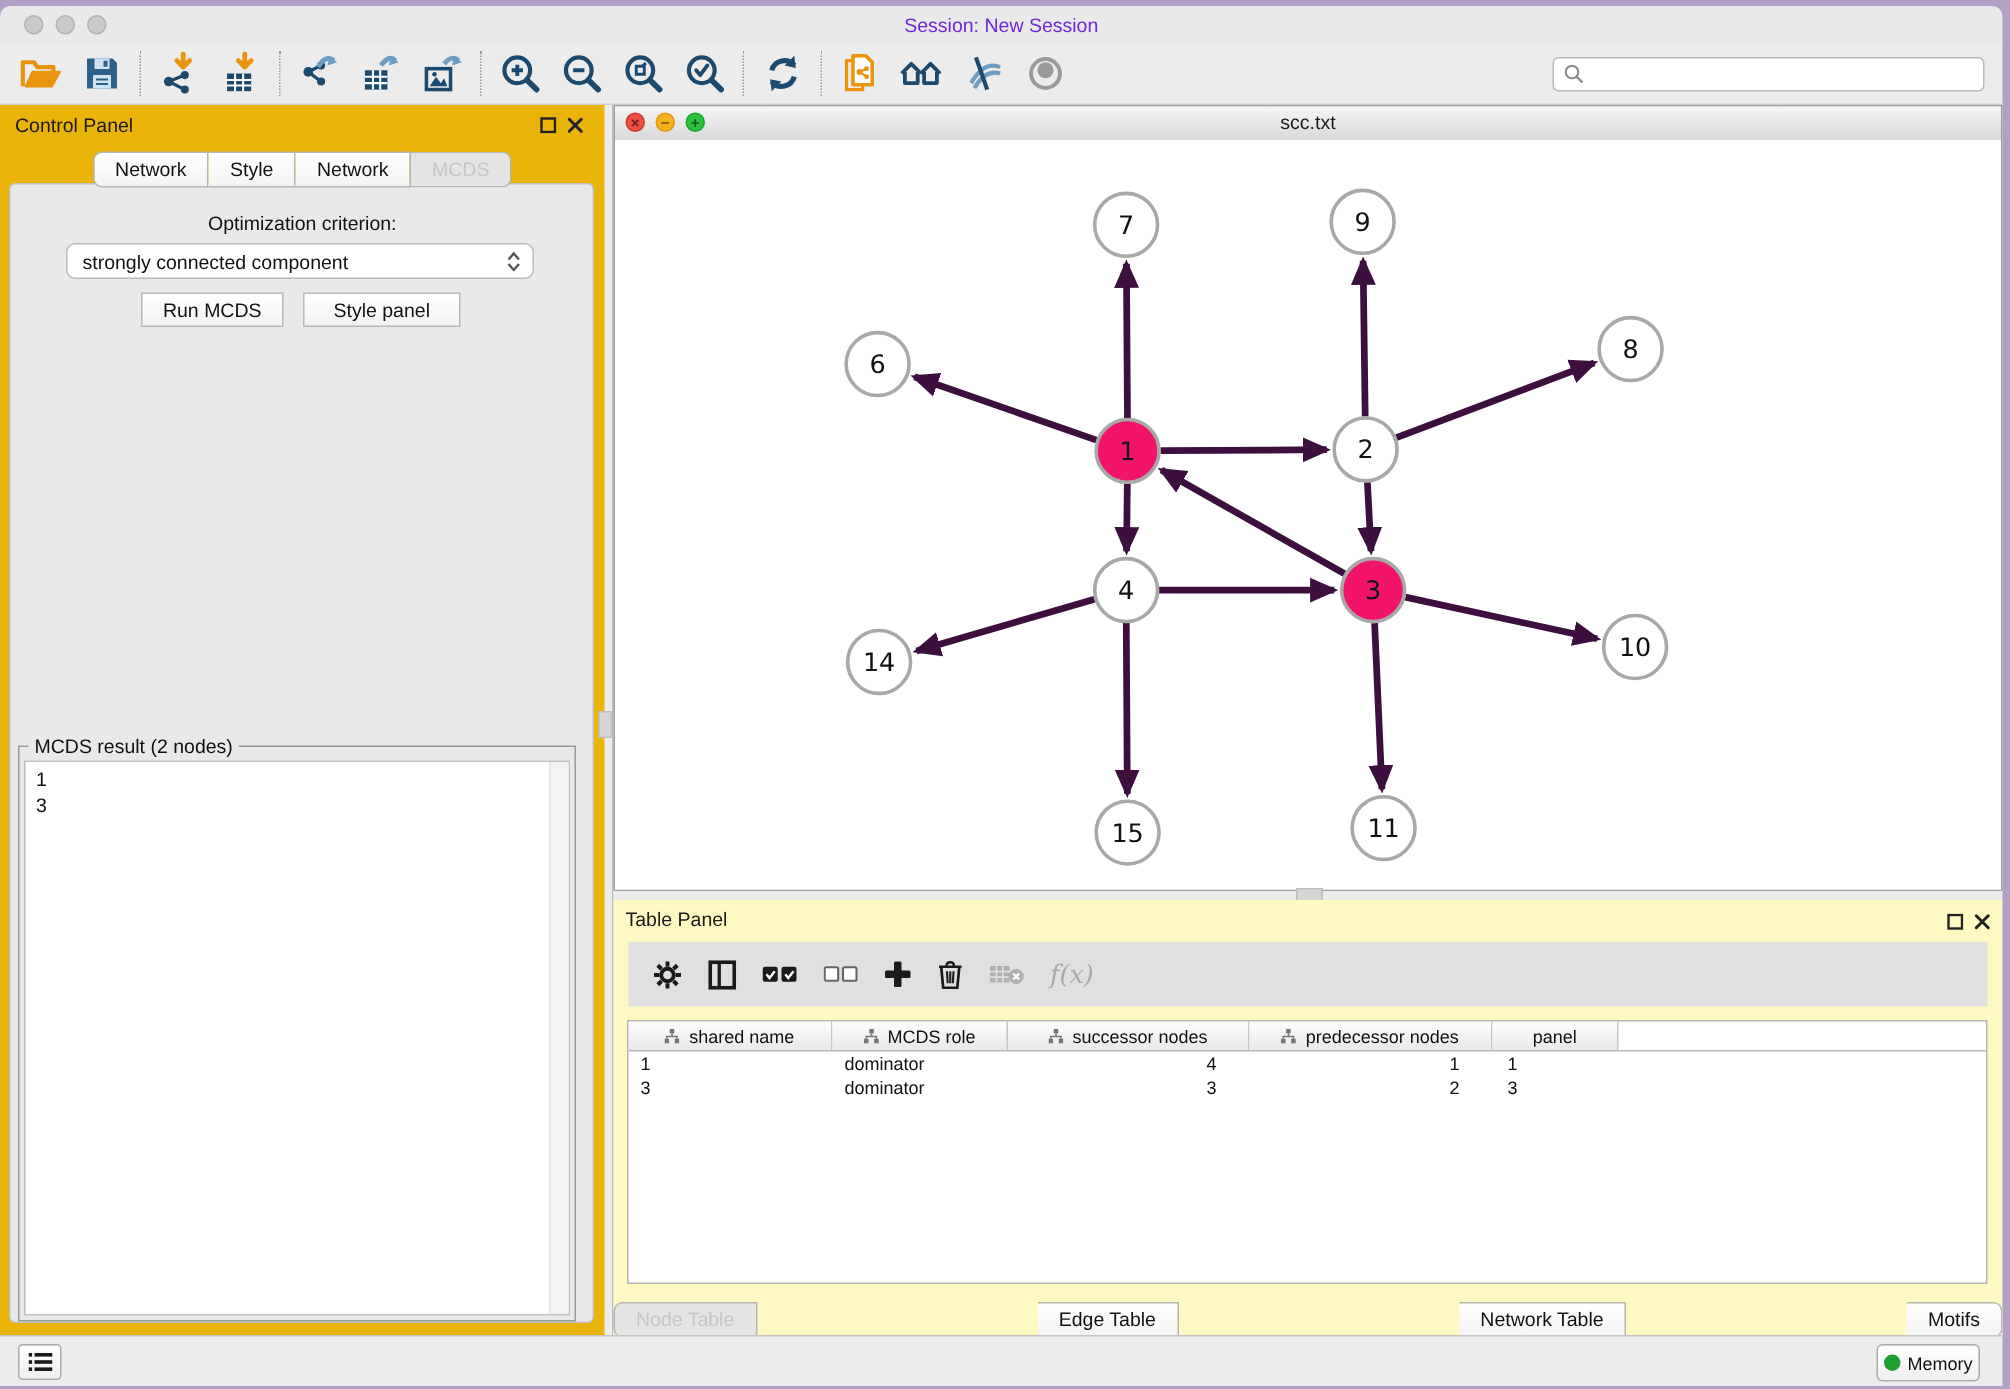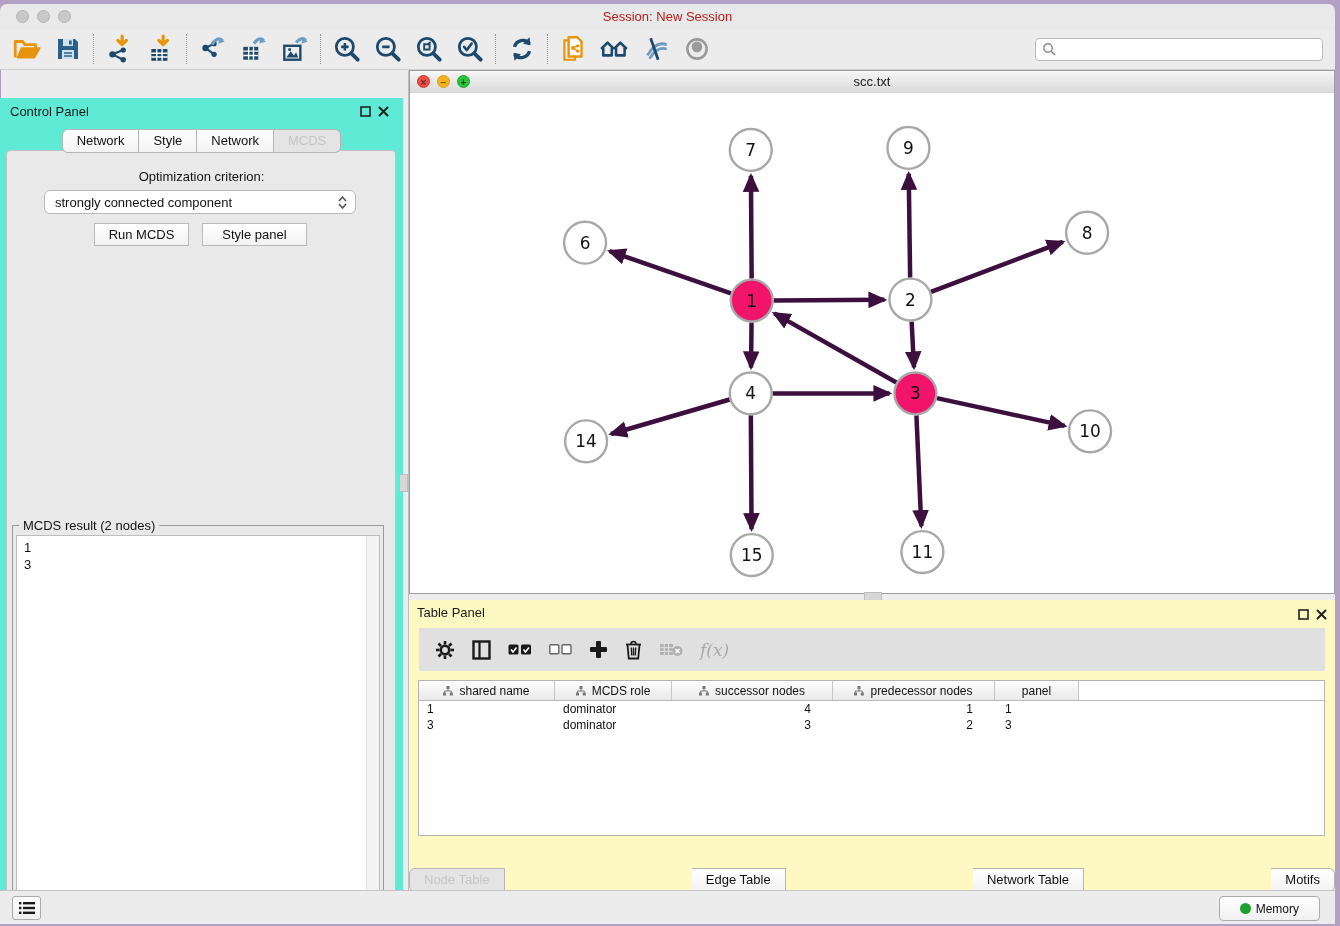--- a/index.html
+++ b/index.html
@@ -2,30 +2,30 @@
 <html><head>
 <meta charset="utf-8">
 <style>
   html,body{margin:0;padding:0;}
   .desktop{position:relative;width:1340px;height:926px;background:#b2a1c5;font-family:"Liberation Sans",sans-serif;overflow:hidden;}
   .window{position:absolute;left:0;top:4px;right:5px;bottom:2px;background:#ececec;border-radius:7px 7px 0 0;overflow:hidden;box-shadow:inset 0 0 0 1px #a99cba;}
   
   .titlebar{position:relative;height:25px;background:#e9e9e9;}
   .traffic{position:absolute;left:16px;top:6px;display:flex;gap:8px;}
   .tl-dot{width:13px;height:13px;border-radius:50%;background:#c9c9c9;border:1px solid #b2b2b2;box-sizing:border-box;}
-  .app-title{text-align:center;line-height:25px;font-size:13px;color:#b91c1c;}
+  .app-title{text-align:center;line-height:25px;font-size:13px;color:#6d28d9;}
   
   .toolbar{position:relative;height:40px;background:#ececec;border-bottom:1px solid #cfcfcf;display:flex;align-items:center;padding:0 6px;}
   .tb-btn{width:41px;height:34px;display:flex;align-items:center;justify-content:center;}
   .tb-sep{width:0;height:30px;border-left:1px dotted #999;margin:0 5px;}
   .searchbox{margin-left:auto;margin-right:6px;width:288px;height:23px;background:#fff;border:1px solid #b9b9b9;border-radius:4px;display:flex;align-items:center;padding:0 6px;box-sizing:border-box;}
   .searchbox input{border:none;outline:none;flex:1;font-size:12px;background:transparent;margin-left:4px;font-family:"Liberation Sans",sans-serif;}
   
   .main{position:absolute;top:66px;bottom:33px;left:0;right:0;}
-  .control-panel{position:absolute;left:0;top:0;width:403px;height:100%;background:#5eead4;margin-top:28px;}
+  .control-panel{position:absolute;left:0;top:0;width:403px;height:100%;background:#eab308;}
   .right-area{position:absolute;left:408px;top:0;right:0;height:100%;border-left:1px solid #bdbdbd;}
   .v-handle{position:absolute;left:399px;top:404px;width:7px;height:16px;background:#d6d6d6;border:1px solid #bdbdbd;}
   
   .cp-header{position:relative;height:26px;}
   .cp-title{font-size:13px;color:#1a1a1a;line-height:27px;padding-left:10px;}
   .mini-ctl{position:absolute;top:8px;width:11px;height:11px;}
   .tabsrow{position:absolute;top:31px;left:0;width:100%;display:flex;justify-content:center;z-index:3;}
   .tab{height:22px;line-height:22px;font-size:13px;padding:0 14px;background:linear-gradient(#ffffff,#f3f3f3);border:1px solid #b5b5b5;border-left-width:0;color:#111;cursor:default;}
   .tab.first{border-left-width:1px;border-radius:6px 0 0 6px;}
   .tab.last{border-radius:0 6px 6px 0;}
@@ -52,31 +52,31 @@
   .canvas{position:absolute;left:0;right:0;top:22px;bottom:0;background:#fff;}
   .h-divider{position:absolute;top:524px;left:0;right:0;height:6px;background:#ececec;}
   .h-handle{position:absolute;left:455px;top:-2px;width:16px;height:8px;background:#d6d6d6;border:1px solid #bdbdbd;}
   
   .table-panel{position:absolute;top:530px;left:0;right:0;bottom:0;background:#fef9c3;}
   .tp-header{position:relative;height:24px;}
   .tp-title{font-size:13px;color:#1a1a1a;line-height:26px;padding-left:8px;}
   .tp-toolbar{position:absolute;top:28px;left:10px;right:10px;height:43px;background:#e0e0e0;display:flex;align-items:center;gap:17px;padding-left:16px;}
   .tp-tool{display:flex;align-items:center;justify-content:center;}
   .fx{font-family:"DejaVu Serif",serif;font-style:italic;font-size:17px;color:#a9a9a9;}
-  .datatable{position:absolute;top:80px;left:9px;right:10px;height:156px;background:#fff;border:1px solid #b3b3b3;box-sizing:border-box;overflow:hidden;}
+  .datatable{position:absolute;top:80px;left:9px;right:10px;height:176px;background:#fff;border:1px solid #b3b3b3;box-sizing:border-box;overflow:hidden;}
   .thead{display:flex;height:19px;border-bottom:1px solid #b9b9b9;}
   .th{box-sizing:border-box;background:linear-gradient(#fdfdfd,#e9e9e9);border-right:1px solid #c6c6c6;display:flex;align-items:center;justify-content:center;gap:6px;font-size:12px;color:#111;}
   .trow{display:flex;height:16px;font-size:12px;color:#111;}
   .td{box-sizing:border-box;padding:1px 0 0 8px;}
   .td.r{text-align:right;padding:1px 22px 0 0;}
   .bottom-tabs{position:absolute;top:268px;left:0;width:100%;display:flex;justify-content:space-between;}
   
   .statusbar{position:absolute;left:0;right:0;bottom:0;height:33px;background:#ececec;border-top:1px solid #c4c4c4;}
   .sb-left{position:absolute;left:12px;top:5px;width:27px;height:22px;background:linear-gradient(#fff,#efefef);border:1px solid #ababab;border-radius:3px;display:flex;align-items:center;justify-content:center;}
-  .memory-btn{position:absolute;right:15px;top:5px;height:23px;background:linear-gradient(#fff,#f0f0f0);border:1px solid #ababab;border-radius:4px;display:flex;align-items:center;gap:5px;padding:0 20px;font-size:12px;color:#111;}
+  .memory-btn{position:absolute;right:15px;top:5px;height:23px;background:linear-gradient(#fff,#f0f0f0);border:1px solid #ababab;border-radius:4px;display:flex;align-items:center;gap:5px;padding:0 4px;font-size:12px;color:#111;}
   .mem-dot{width:11px;height:11px;border-radius:50%;}
   svg{display:block;}
 </style>
 </head>
 <body>
 
 <div class="desktop">
   <div class="window">
 
     <div class="titlebar">

